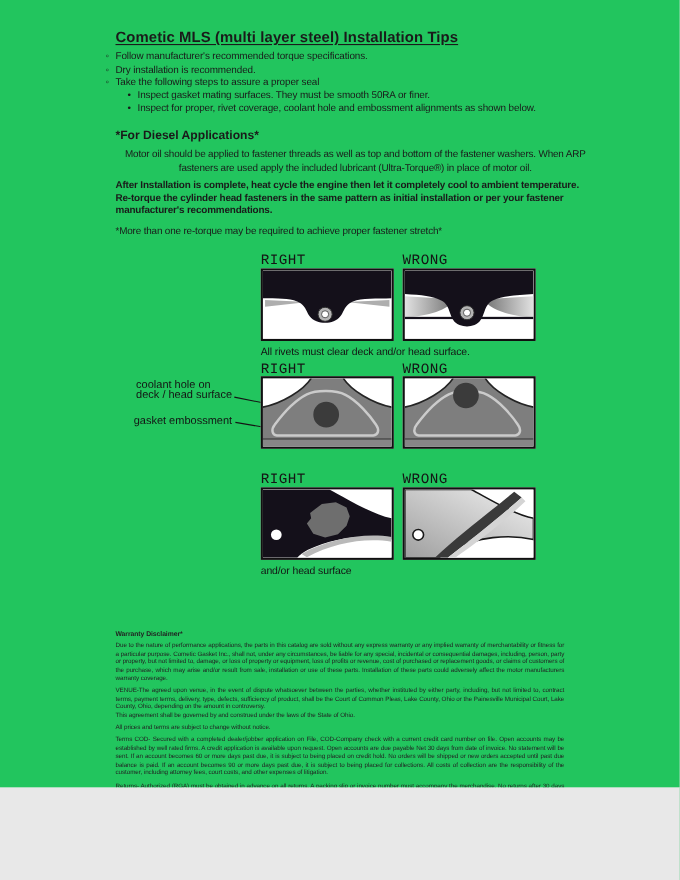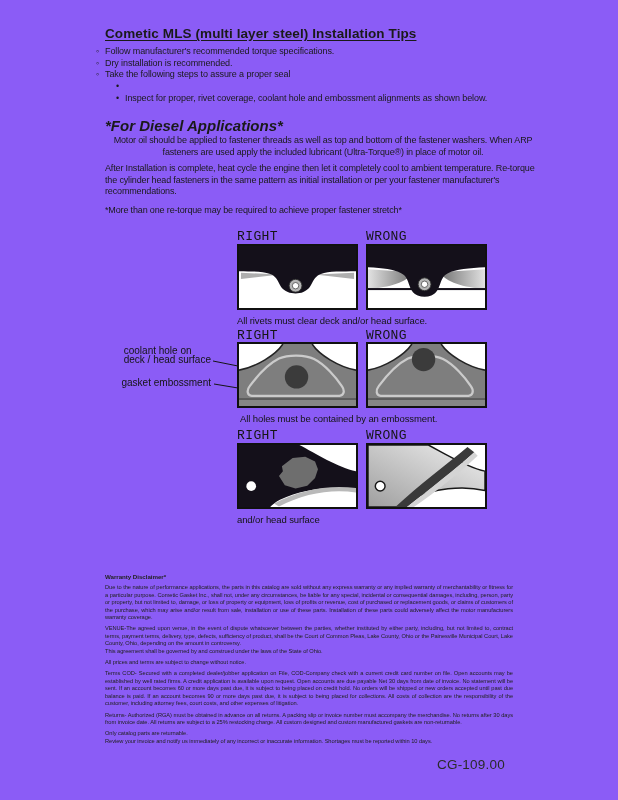--- a/index.html
+++ b/index.html
@@ -1,35 +1,35 @@
 <!DOCTYPE html>
 <html><head>
 <meta charset="utf-8">
 <style>
   html,body{margin:0;padding:0;background:#e8e8e8;}
   .page{
-    position:relative;width:618px;height:800px;margin:0 auto;
-    background:#8b5cf6;overflow:hidden;
+    position:relative;width:618px;height:716px;margin:0 auto;
+    background:#22c55e;overflow:hidden;
     font-family:"Liberation Sans","DejaVu Sans",sans-serif;
     color:#1a1a1a;
   }
   .abs{position:absolute;}
   .doc-title{
     left:105px;top:26px;font-size:13.5px;font-weight:bold;
     text-decoration:underline;text-underline-offset:2px;letter-spacing:0.1px;
     white-space:nowrap;
   }
   .tips{left:96px;top:46px;font-size:9px;line-height:11.7px;letter-spacing:-0.1px;}
   .tip-row{display:flex;white-space:nowrap;}
   .tip-row.sub{margin-left:20px;}
   .tip-marker{width:9px;flex:0 0 9px;}
-  .diesel-heading{left:105px;top:117px;font-size:15px;font-weight:bold;white-space:nowrap;font-style:italic;}
+  .diesel-heading{left:105px;top:117px;font-size:11px;font-weight:bold;white-space:nowrap;}
   .body-para{left:105px;width:436px;font-size:9px;line-height:11.5px;letter-spacing:-0.15px;}
   .p1{top:135px;text-align:center;}
-  .p2{top:163px;}
+  .p2{top:163px;font-weight:bold;}
   .note{top:205px;white-space:nowrap;}
   .rw-label{width:121px;text-align:left;font-size:13px;letter-spacing:0.4px;color:#151515;font-family:Liberation Mono, monospace;}
   .dbox{width:117px;height:62px;border:2px solid #101010;background:#fff;}
   .dbox svg{display:block;width:117px;height:62px;}
   .caption{font-size:9.5px;line-height:11.5px;letter-spacing:-0.1px;color:#141414;white-space:nowrap;}
   .side-label{font-size:10px;line-height:9px;text-align:left;color:#141414;white-space:nowrap;}
   .fineprint{left:105px;top:573px;width:408px;font-size:5.7px;line-height:7.4px;letter-spacing:-0.05px;color:#222;}
   .fineprint .fp-head{font-weight:bold;font-size:6.2px;margin:0 0 4px 0;}
   .fineprint p{margin:0 0 4px 0;text-align:justify;}
   .fineprint p.tight{margin-bottom:0;}
@@ -52,20 +52,21 @@
     <div class="tip-row">
       <span class="tip-marker">◦</span>
       <span>Dry installation is recommended.</span>
     </div>
     <div class="tip-row">
       <span class="tip-marker">◦</span>
       <span>Take the following steps to assure a proper seal</span>
     </div>
     <div class="tip-row sub">
       <span class="tip-marker">•</span>
+      <span>Inspect gasket mating surfaces.  They must be smooth 50RA or finer.</span>
     </div>
     <div class="tip-row sub">
       <span class="tip-marker">•</span>
       <span>Inspect for proper, rivet coverage, coolant hole and embossment alignments as shown below.</span>
     </div>
   </div>
 
   <div class="abs diesel-heading">*For Diesel Applications*</div>
   <div class="abs body-para p1">Motor oil should be applied to fastener threads as well as top and bottom of the fastener washers. When ARP fasteners are used apply the included lubricant (Ultra-Torque®) in place of motor oil.</div>
   <div class="abs body-para p2">After Installation is complete, heat cycle the engine then let it completely cool to ambient temperature. Re-torque the cylinder head fasteners in the same pattern as initial installation or per your fastener manufacturer's recommendations.</div>
@@ -144,21 +145,20 @@
       <path d="M120,0 L75,0 C82,11 102,23.5 120,27 Z" fill="#ffffff"></path>
       <path d="M45,0 C38,11 18,23.5 0,27" stroke="#242424" stroke-width="1.6" fill="none"></path>
       <path d="M75,0 C82,11 102,23.5 120,27" stroke="#242424" stroke-width="1.6" fill="none"></path>
       <rect y="56" width="120" height="1.7" fill="#545454"></rect>
       <rect y="57.7" width="120" height="6.3" fill="#868686"></rect>
       <path d="M13,53.5 C8.5,53 7.5,48 11,43.5 C18,34 30,20.5 41,15 C50,10.8 68,10.8 77,15.5 C88,21 100,35 105.5,43.5 C109,48.5 107.5,53 103,53.5 Z" fill="none" stroke="#cbcbcb" stroke-width="2.3"></path>
       <circle cx="57" cy="16" r="12" fill="#3b3b3b"></circle>
     </svg>
   </div>
 
-  <div class="abs caption" style="left:240px;top:413px;">All holes must be contained by an embossment.</div>
 
   <div class="abs rw-label" style="left:237px;top:428px;">RIGHT</div>
   <div class="abs rw-label" style="left:366px;top:428px;">WRONG</div>
 
   <div class="abs dbox" style="left:237px;top:443px;">
     <svg viewBox="0 0 120 64" preserveAspectRatio="none">
       <rect width="120" height="64" fill="#ffffff"></rect>
       <path d="M0,0 L62,0 C78,8.5 102,23.5 120,27 L120,47 C97,41.5 68,44.5 42,56.5 C37.5,59 34,61.5 32,64 L0,64 Z" fill="#14101a"></path>
       <path d="M36,60.5 C62,46 94,40.5 120,44.5 L120,49 C95,45 66,50 41,63.5 Z" fill="#b9b9b9"></path>
       <polygon points="44,22 55,13.5 68,12 78,17 81,25 78,34 70,42 58,45 47,41.5 41,32 45,27" fill="#6e6e6e"></polygon>

